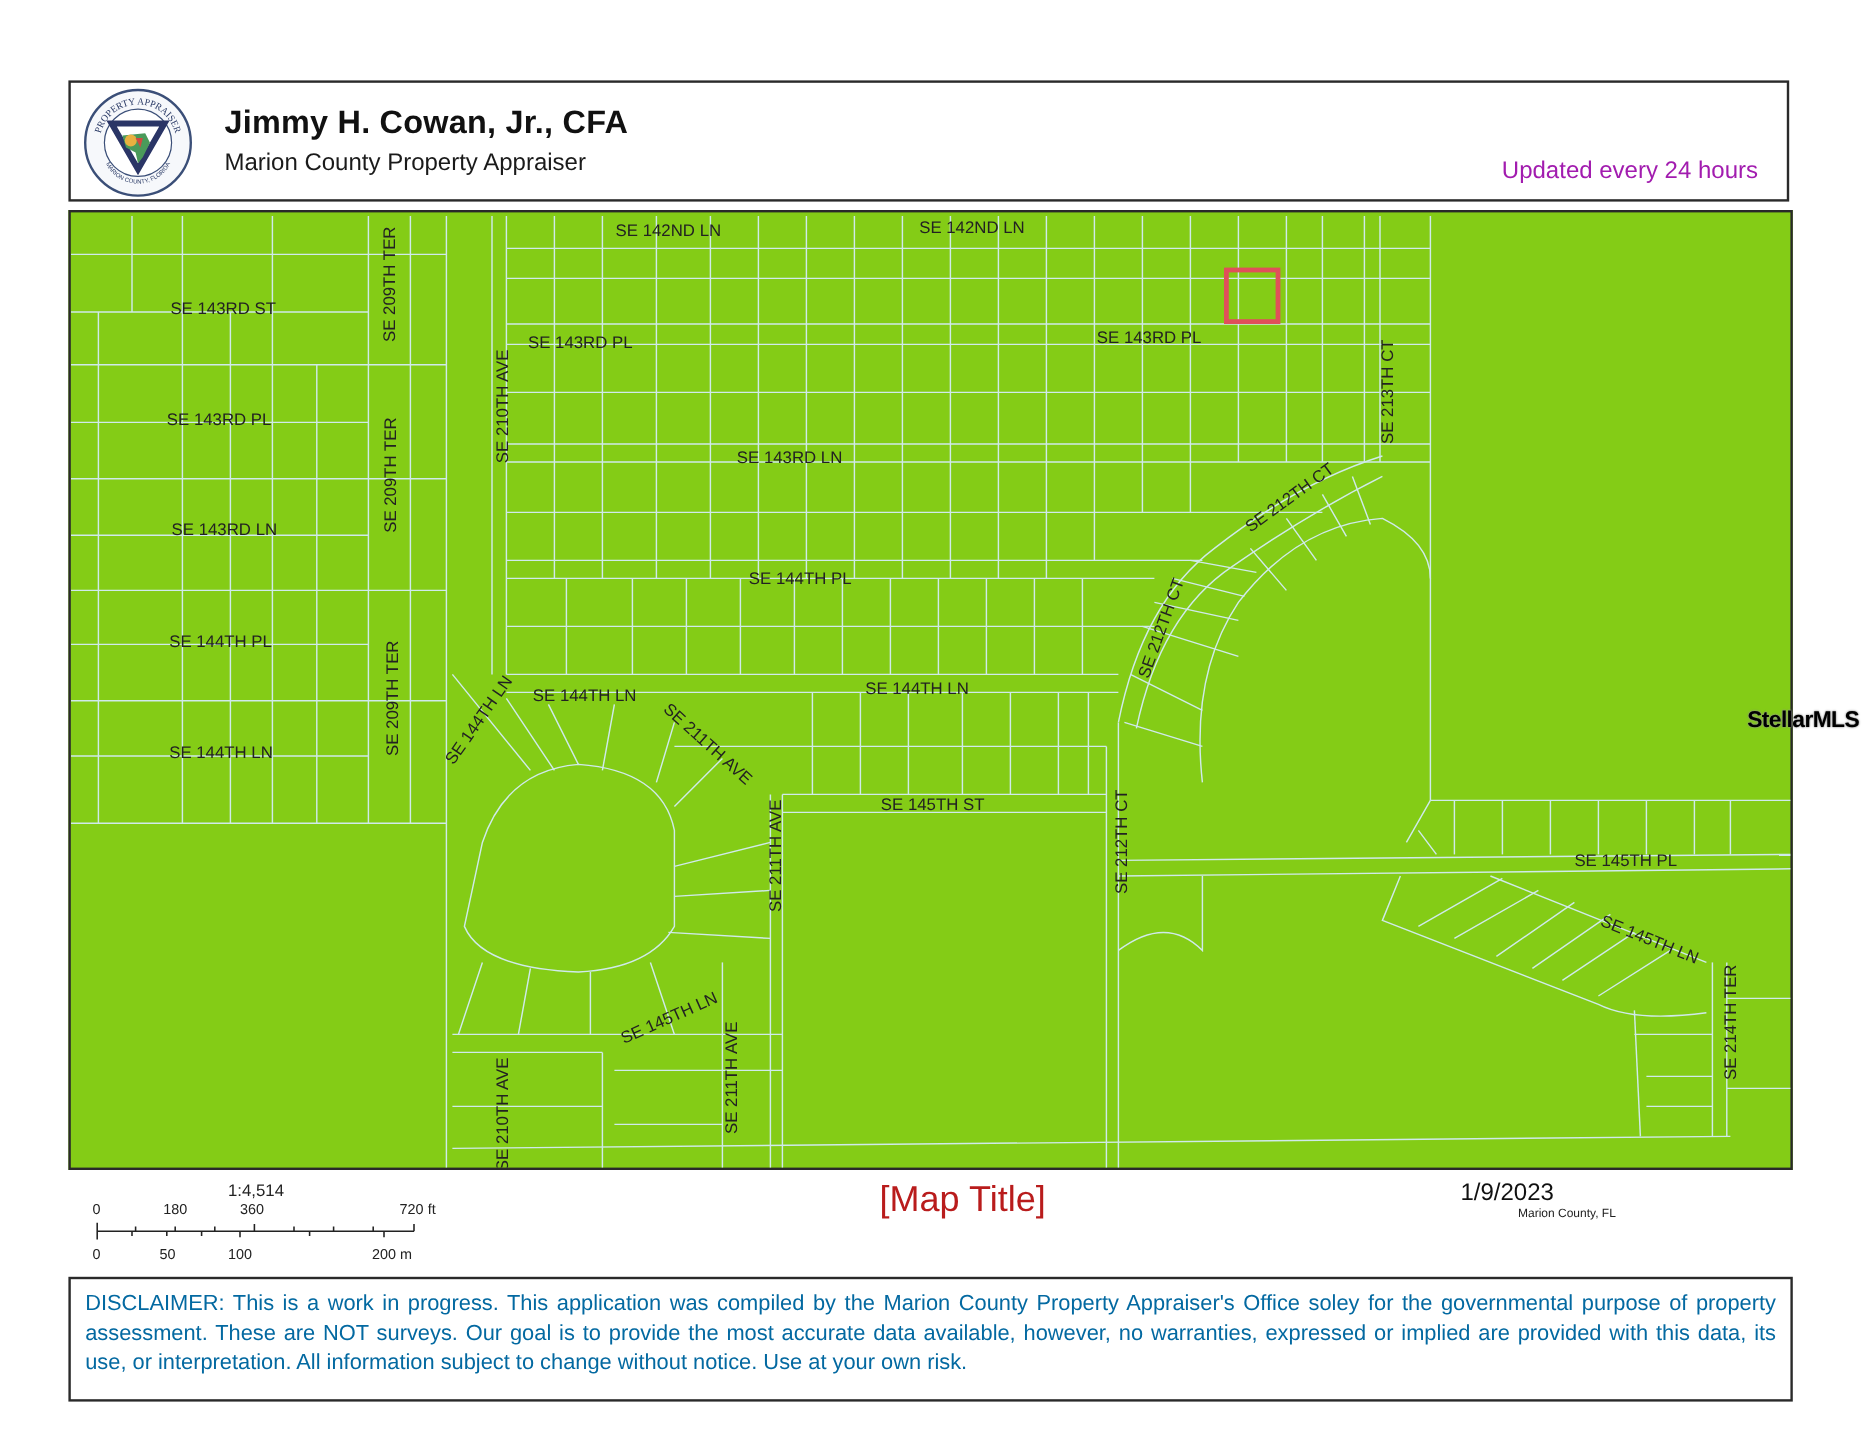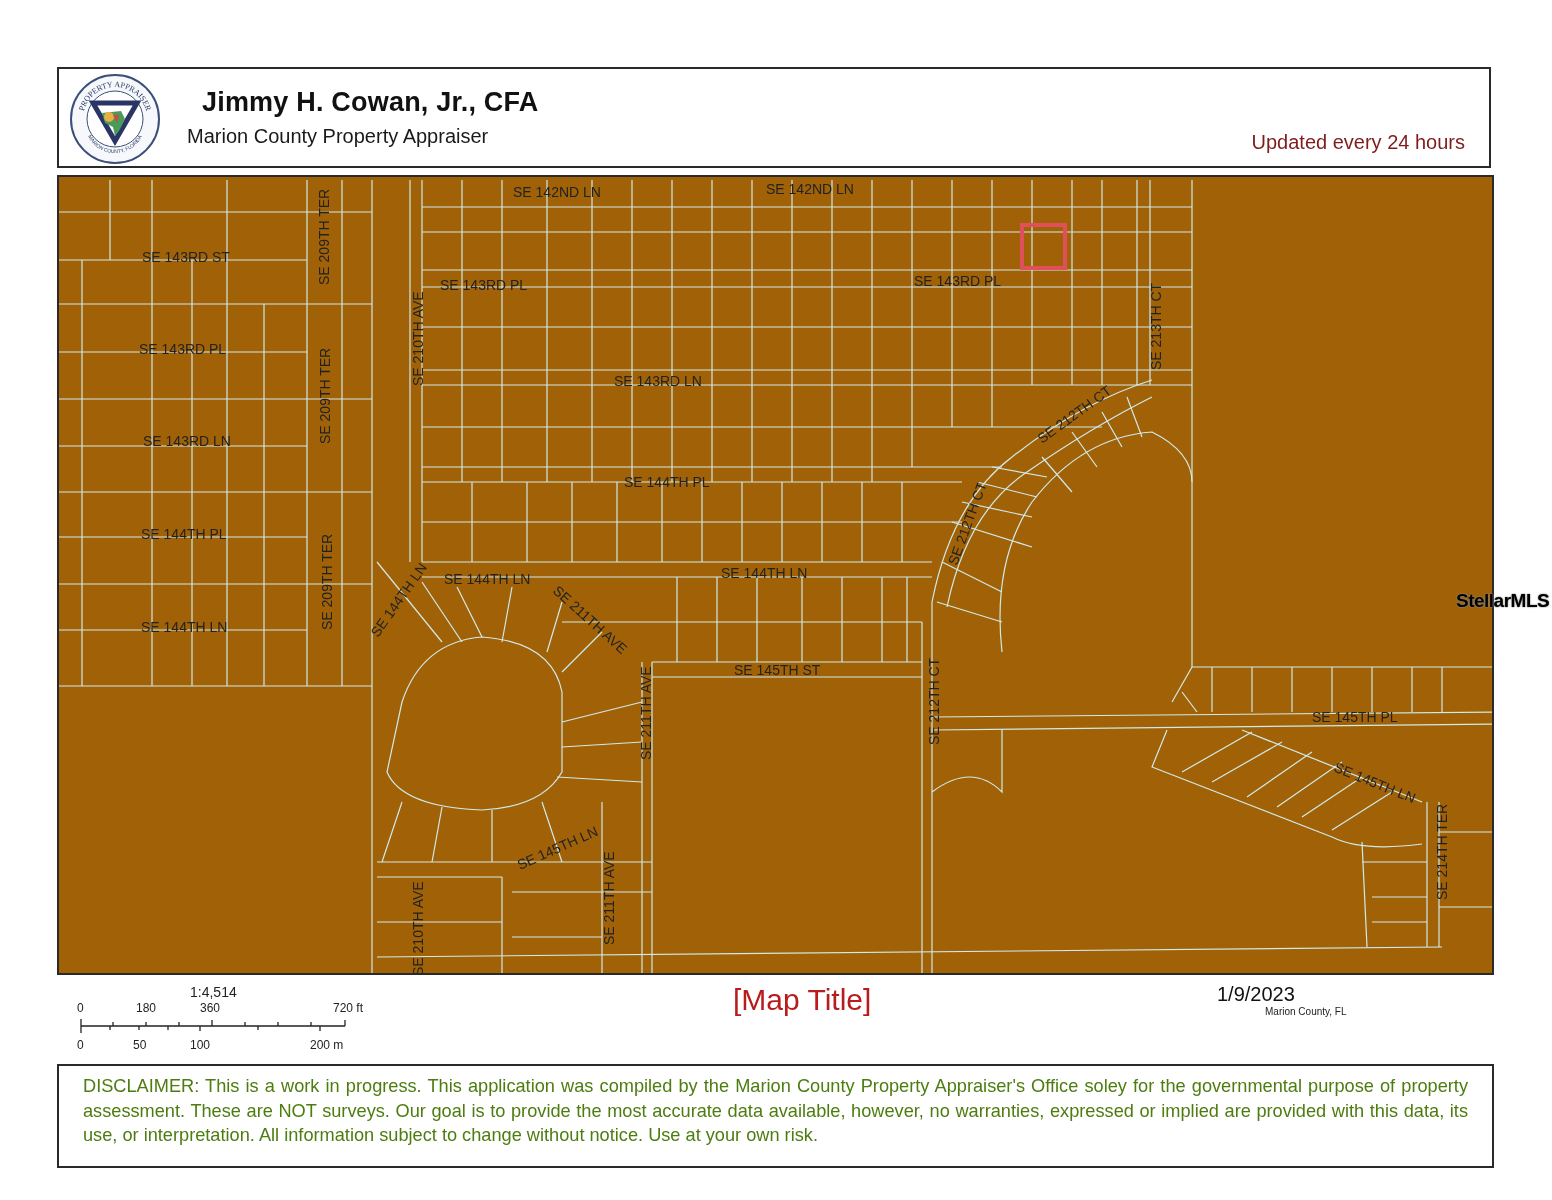--- a/index.html
+++ b/index.html
@@ -1,37 +1,37 @@
 <!DOCTYPE html>
 <html><head>
 <meta charset="utf-8">
 <style>
   html, body { margin: 0; padding: 0; background: #ffffff; }
   body { width: 1552px; height: 1200px; position: relative; overflow: hidden;
          font-family: "Liberation Sans", sans-serif; color: #111; }
   .header-box { position: absolute; left: 57px; top: 67px; width: 1434px; height: 101px;
                 border: 2px solid #2a2a2a; box-sizing: border-box; background: #fff; }
   .seal { position: absolute; left: 10px; top: 4px; width: 92px; height: 92px; }
-  .title { position: absolute; left: 128px; top: 18px; font-size: 27px; font-weight: bold; color: #111; letter-spacing: 0.2px; margin-left: 15px; }
+  .title { position: absolute; left: 128px; top: 18px; font-size: 27px; font-weight: bold; color: #111; letter-spacing: 0.2px; }
   .subtitle { position: absolute; left: 128px; top: 56px; font-size: 20px; color: #1a1a1a; }
-  .updated { position: absolute; right: 24px; top: 62px; font-size: 20px; color: #7f1d1d; }
+  .updated { position: absolute; right: 24px; top: 62px; font-size: 20px; color: #a21caf; }
   .map-frame { position: absolute; left: 57px; top: 175px; width: 1437px; height: 800px;
-               border: 2px solid #2a2a2a; box-sizing: border-box; background: #a16207; overflow: hidden; }
+               border: 2px solid #2a2a2a; box-sizing: border-box; background: #84cc16; overflow: hidden; }
   .map-frame svg { position: absolute; left: 0; top: 0; }
   .street { font-family: "Liberation Sans", sans-serif; font-size: 14px; fill: #222; }
   .watermark { position: absolute; left: 1456px; top: 590px; font-size: 19px; font-weight: bold;
                color: #000000; text-shadow: 0 0 2px #8a8a8a, 0 0 1px #9a9a9a; letter-spacing: -0.5px; }
   .scale { position: absolute; left: 70px; top: 982px; width: 320px; height: 75px; }
   .scale-ratio { position: absolute; left: 190px; top: 984px; font-size: 14px; color: #222; text-align: right; }
   .map-title { position: absolute; left: 733px; top: 983px; font-size: 30px; color: #b91c1c; }
   .map-date { position: absolute; left: 1217px; top: 983px; font-size: 20px; color: #111; }
   .map-county { position: absolute; left: 1217px; top: 1006px; font-size: 10px; color: #222; padding-left: 48px; }
   .disclaimer-box { position: absolute; left: 57px; top: 1064px; width: 1437px; height: 104px;
                     border: 2px solid #2a2a2a; box-sizing: border-box; background: #fff;
-                    padding: 8px 24px; font-size: 18.2px; line-height: 24.5px; color: #4d7c0f; text-align: justify; }
+                    padding: 8px 12px; font-size: 18.2px; line-height: 24.5px; color: #0369a1; text-align: justify; }
 </style>
 </head>
 <body>
 
 <div class="header-box">
   <svg class="seal" viewBox="0 0 92 92">
     <defs>
       <path id="sealTop" d="M 14 46 A 32 32 0 0 1 78 46"></path>
       <path id="sealBot" d="M 16 50 A 30 30 0 0 0 76 50"></path>
     </defs>

